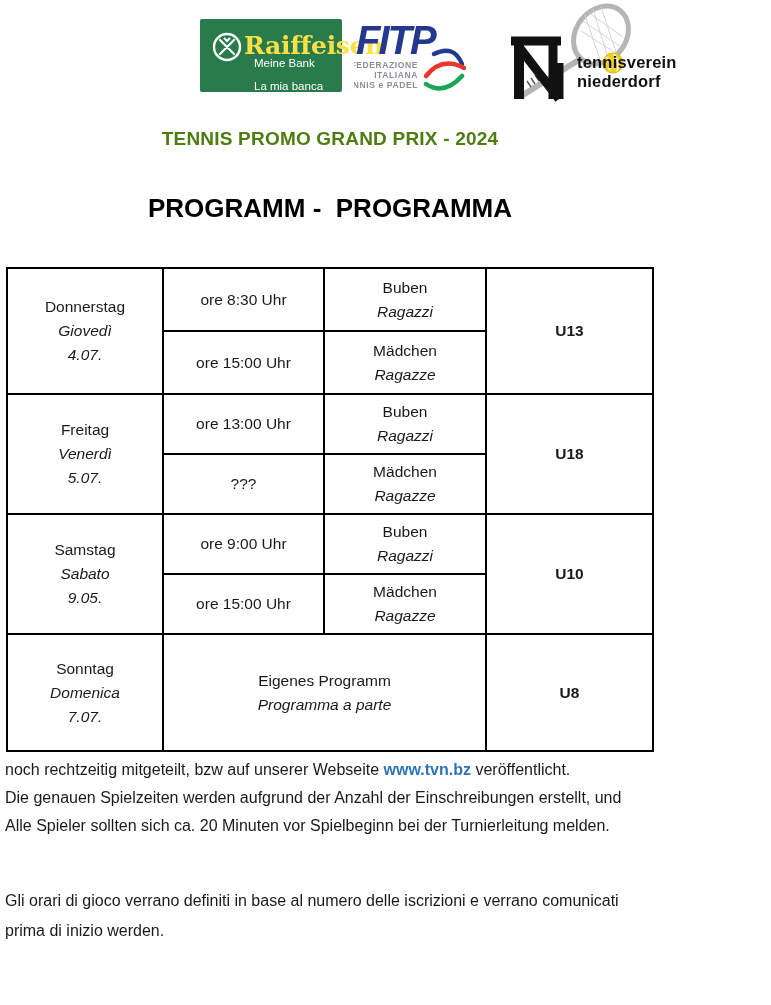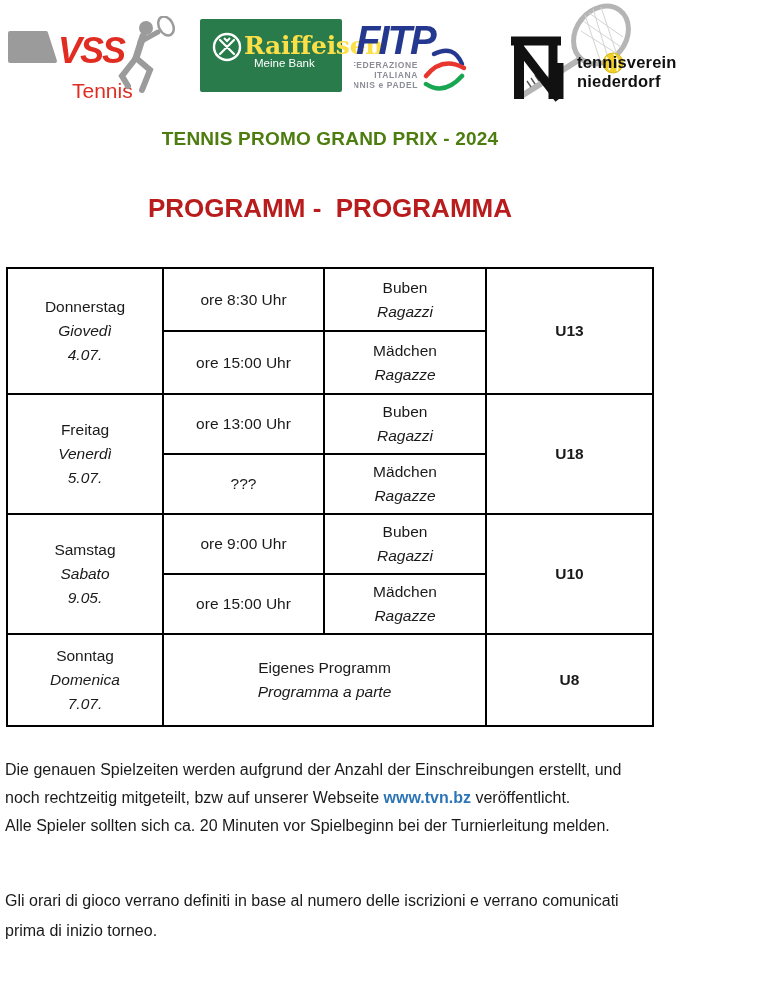--- a/index.html
+++ b/index.html
@@ -7,66 +7,51 @@
   body { font-family:"Liberation Sans", sans-serif; color:#1a1a1a; }
   .page { position:relative; width:771px; height:1005px; background:#fff; overflow:hidden; }
 
   
   .logo { position:absolute; }
   .vss-logo { left:6px; top:16px; width:182px; height:88px; }
   .raiff-logo { left:200px; top:19px; width:142px; height:73px; background:#2a7b4b; border-radius:2px; }
   .raiff-icon { position:absolute; left:12px; top:13px; }
   .raiff-name { position:absolute; left:44px; top:12px; color:#fde047; font-family:"DejaVu Serif", serif; font-weight:bold; font-size:25px; letter-spacing:-0.3px; }
   .raiff-sub { position:absolute; left:46px; color:#fff; font-size:11.5px; font-weight:300;padding-left:8px; }
-  .raiff-sub1 { top:38px; } .raiff-sub2 { top:72px; }
+  .raiff-sub1 { top:38px; } .raiff-sub2 { top:61px; }
   .fitp-logo { left:354px; top:20px; width:120px; height:78px; }
   .tvn-logo { left:497px; top:3px; width:168px; height:102px; }
   .tvn-text { position:absolute; left:80px; top:50px; font-weight:bold; font-size:16.5px; color:#111; line-height:19px; letter-spacing:0.2px; }
 
   
   .title { position:absolute; left:8px; top:128px; width:644px; text-align:center;
            font-size:19px; font-weight:bold; color:#4d7c0f; letter-spacing:0.2px; }
   .subtitle { position:absolute; left:8px; top:193px; width:644px; text-align:center;
               font-size:26px; font-weight:bold; white-space:pre; }
 
   
   table.sched { position:absolute; left:6px; top:267px; width:646px; border-collapse:collapse; table-layout:fixed; }
   table.sched td { border:2px solid #000; text-align:center; vertical-align:middle; font-size:15.5px; padding:0; }
-  tr.r63 { height:63px; } tr.r60 { height:60px; } tr.r92 { height:92px;padding-left:48px; }
+  tr.r63 { height:63px; } tr.r60 { height:60px; } tr.r92 { height:117px;padding-left:48px; }
   .cell-line { line-height:24px; }
   .it { font-style:italic; }
   td.cat { font-weight:bold; font-size:17px; }
 
   
   .notes-de { position:absolute; left:5px; top:756px; width:750px; font-size:16px; }
   .notes-de .nline { line-height:28px; white-space:pre-wrap; }
   .notes-it { position:absolute; left:5px; top:886px; width:750px; font-size:16px; }
   .notes-it .nline { line-height:30px; white-space:pre-wrap; }
   .weblink { font-weight:bold; text-decoration:none; cursor:pointer; }
 </style>
 </head>
 <body>
 
 <div class="page">
 
-  <div class="logo vss-logo">
-    <svg width="182" height="88" viewBox="0 0 182 88">
-      <polygon points="4,17 40,17 49,45 4,45" fill="#9b9b9b" stroke="#9b9b9b" stroke-width="4" stroke-linejoin="round"></polygon>
-      <text x="52" y="47" font-size="36" font-weight="900" font-style="italic" fill="#e12c22" letter-spacing="-2" font-family="Liberation Sans, sans-serif">VSS</text>
-      <text x="66" y="82" font-size="21" fill="#e12c22" font-family="Liberation Sans, sans-serif">Tennis</text>
-      <g stroke="#9b9b9b" stroke-linecap="round" fill="none">
-        <circle cx="140" cy="12" r="7" fill="#9b9b9b" stroke="none"></circle>
-        <path d="M137,20 L130,42" stroke-width="7"></path>
-        <path d="M134,26 L152,16" stroke-width="5"></path>
-        <ellipse cx="160" cy="10" rx="7" ry="10" transform="rotate(-28 160 10)" fill="#fff" stroke-width="2.5"></ellipse>
-        <path d="M130,42 L116,60 L122,70" stroke-width="6"></path>
-        <path d="M130,42 L144,54 L136,74" stroke-width="6"></path>
-      </g>
-    </svg>
-  </div>
 
   <div class="logo raiff-logo">
     <svg class="raiff-icon" width="30" height="30" viewBox="0 0 30 30">
       <circle cx="15" cy="15" r="13" fill="none" stroke="#fff" stroke-width="2.4"></circle>
       <path d="M8,8 L15,15 L22,8 M8,22 L22,8 M8,8 L22,22" stroke="#fff" stroke-width="2.2" fill="none" stroke-linecap="round"></path>
       <path d="M12,6 L15,9 L18,6" stroke="#fff" stroke-width="2" fill="none"></path>
     </svg>
     <div class="raiff-name">Raiffeisen</div>
     <div class="raiff-sub raiff-sub1">Meine Bank</div>
     <div class="raiff-sub raiff-sub2">La mia banca</div>
@@ -118,21 +103,21 @@
         <path d="M62,60 V96" stroke-width="9"></path>
       </g>
     </svg>
     <div class="tvn-text">
       <div>tennisverein</div>
       <div>niederdorf</div>
     </div>
   </div>
 
   <div class="title">TENNIS PROMO GRAND PRIX - 2024</div>
-  <div class="subtitle" id="subtitle" style="color: #b91c1c;">PROGRAMM -  PROGRAMMA</div>
+  <div class="subtitle" id="subtitle" style="color: #000000;">PROGRAMM -  PROGRAMMA</div>
 
   <table class="sched">
     <colgroup>
         <col style="width:156px">
         <col style="width:161px">
         <col style="width:162px">
         <col style="width:167px">
       </colgroup>
     <tbody>
 
@@ -208,23 +193,23 @@
         <td colspan="2">
           <div class="cell-line">Eigenes Programm</div>
           <div class="cell-line it">Programma a parte</div>
         </td>
         <td class="cat">U8</td>
       </tr>
     </tbody>
   </table>
 
   <div class="notes-de">
+    <div class="nline"><span>noch rechtzeitig mitgeteilt, bzw auf unserer Webseite </span><span class="weblink" id="link-de" style="color: rgb(46, 117, 182);">www.tvn.bz</span><span> veröffentlicht.</span></div>
     <div class="nline">Die genauen Spielzeiten werden aufgrund der Anzahl der Einschreibungen erstellt, und</div>
-    <div class="nline"><span>noch rechtzeitig mitgeteilt, bzw auf unserer Webseite </span><span class="weblink" id="link-de" style="color: rgb(46, 117, 182);">www.tvn.bz</span><span> veröffentlicht.</span></div>
     <div class="nline">Alle Spieler sollten sich ca. 20 Minuten vor Spielbeginn bei der Turnierleitung melden.</div>
   </div>
 
   <div class="notes-it">
     <div class="nline">Gli orari di gioco verrano definiti in base al numero delle iscrizioni e verrano comunicati</div>
-    <div class="nline">prima di inizio torneo.</div>
+    <div class="nline">prima di inizio werden.</div>
   </div>
 
 </div>
 
 </body></html>

